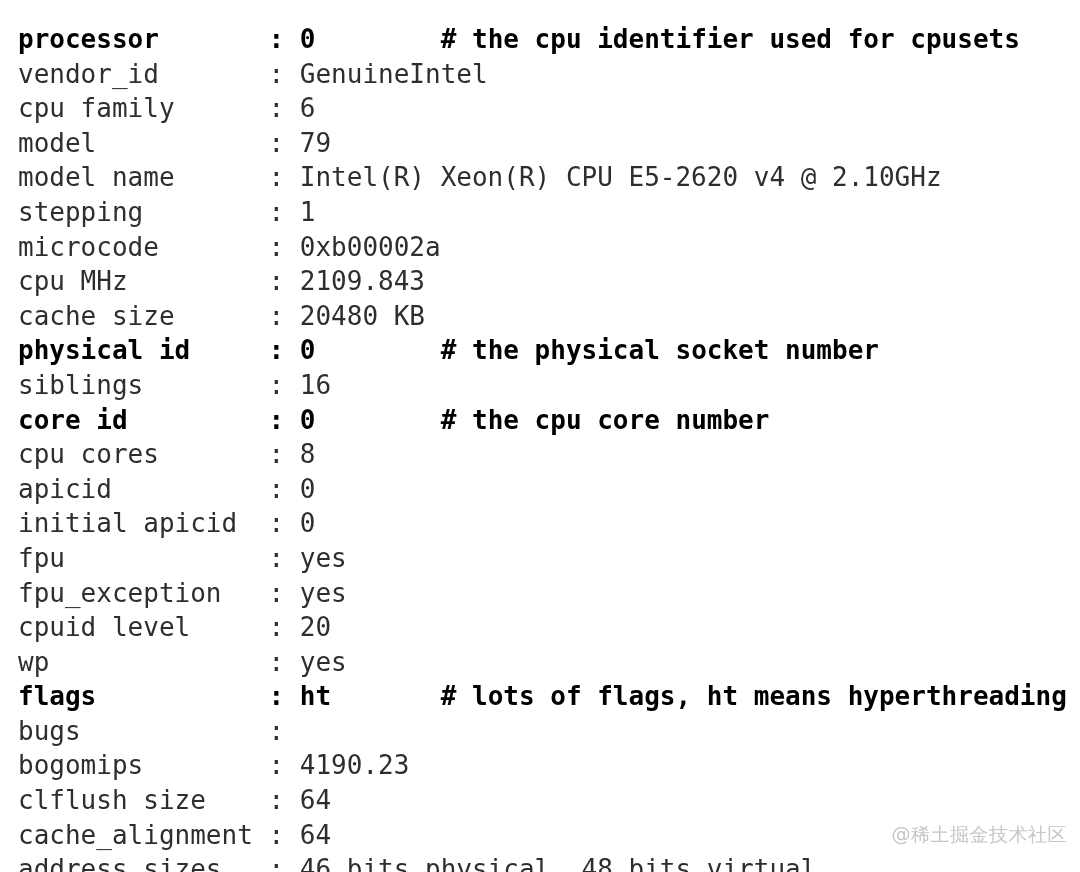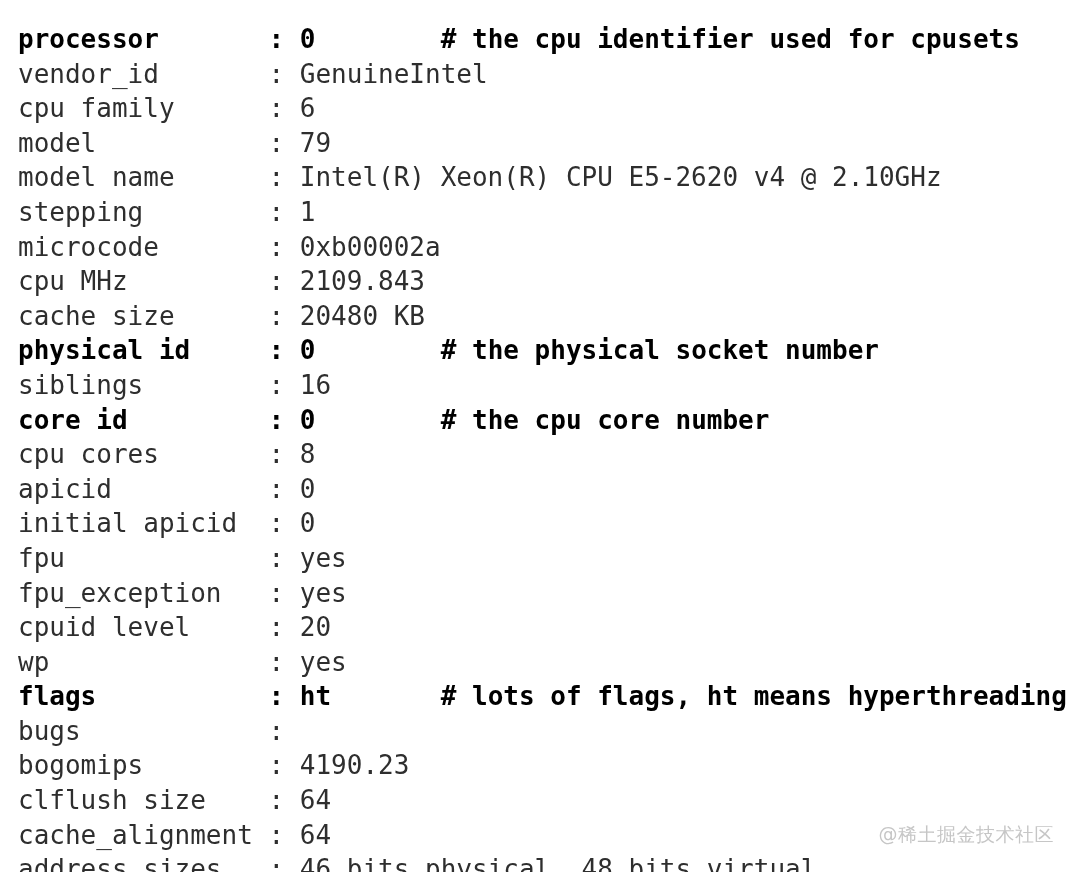--- a/index.html
+++ b/index.html
@@ -22,21 +22,21 @@
   .line {
     white-space: pre;
     height: 34.6px;
   }
   .line.bold {
     font-weight: bold;
     color: #000000;
   }
   #watermark {
     position: absolute;
-    right: 26px;
+    right: 13px;
     top: 822px;
     font-family: "DejaVu Sans", sans-serif;
     font-size: 19px;
     color: #c6c6c6;
     letter-spacing: 0.5px;
     white-space: nowrap;
   }
 </style>
 </head>
 <body>

